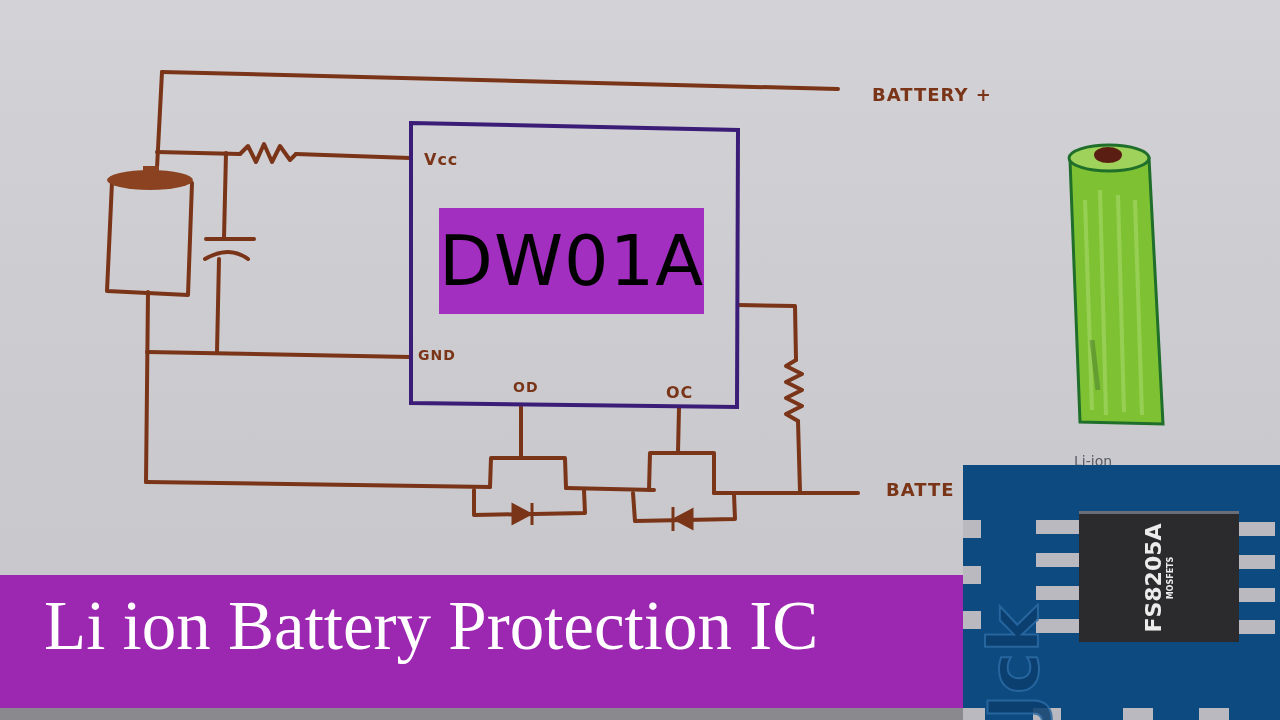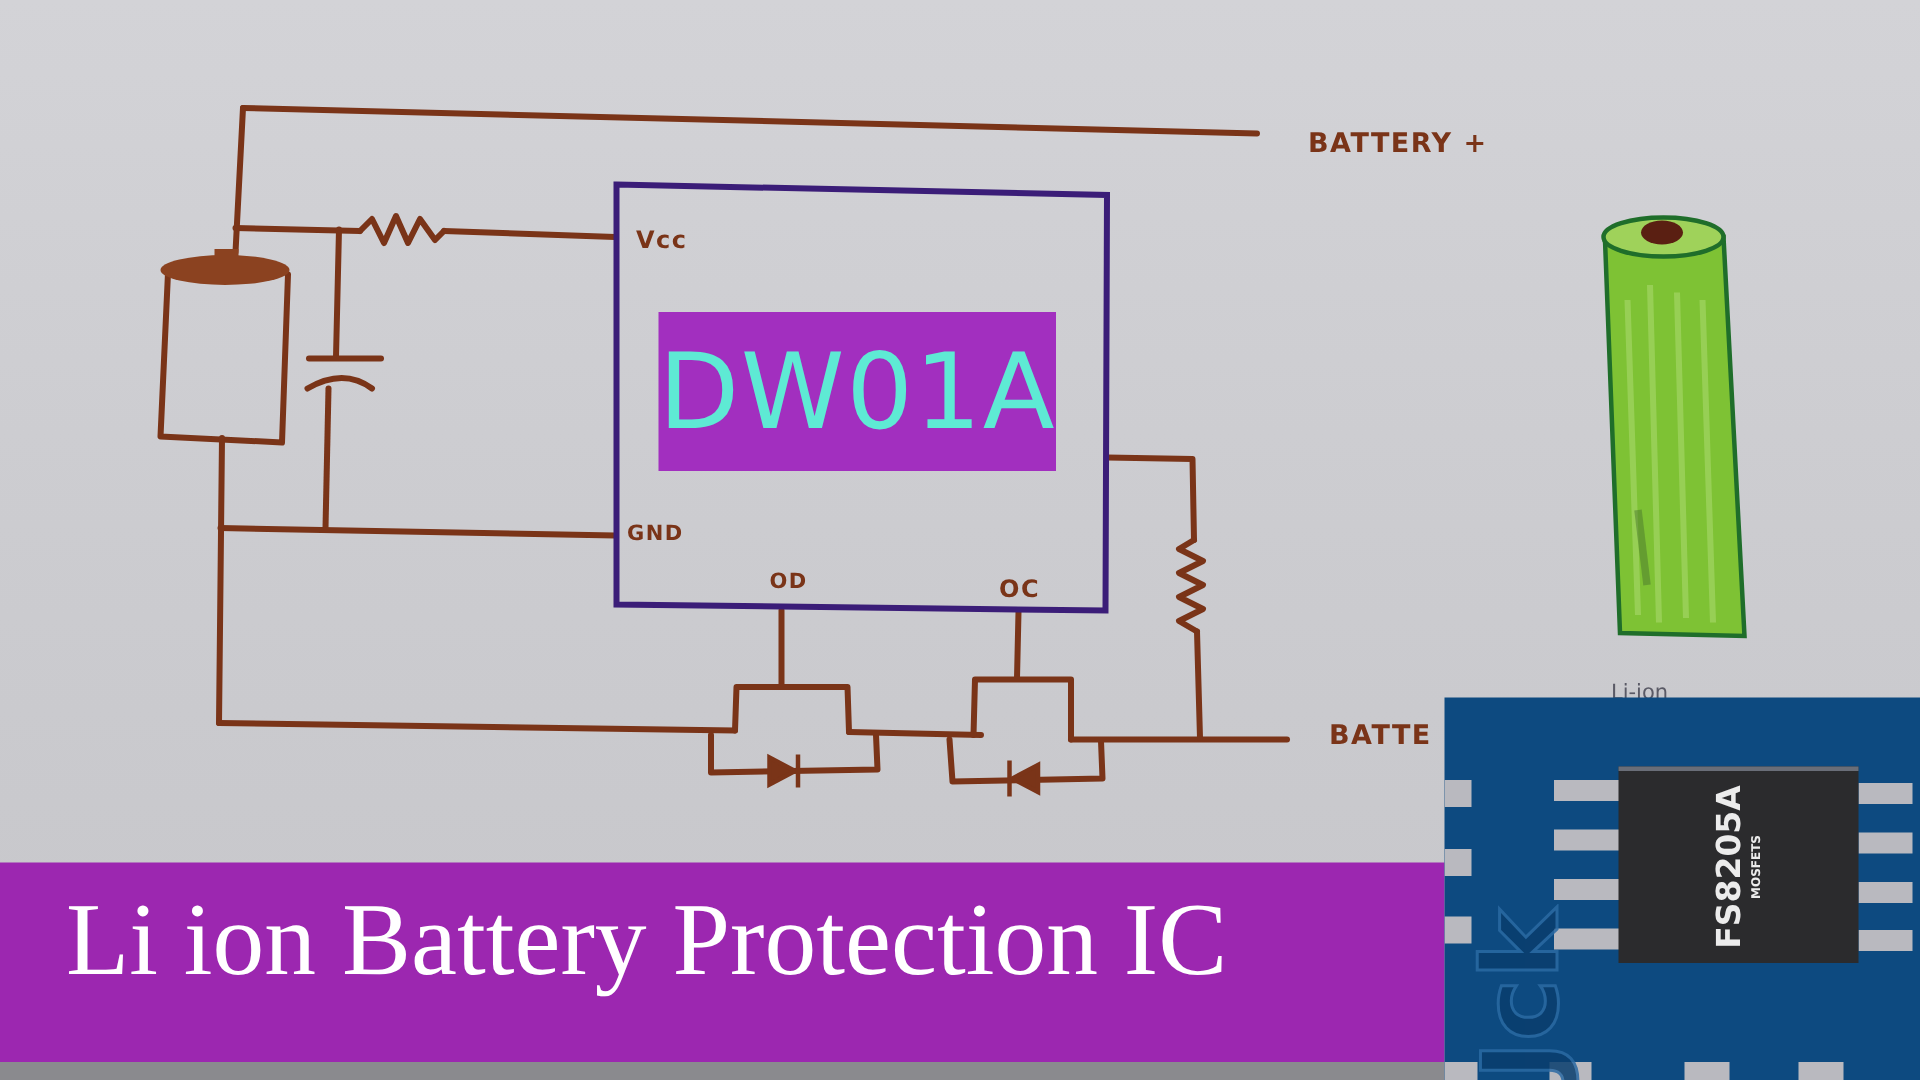--- a/index.html
+++ b/index.html
@@ -12,21 +12,21 @@
     .paper {
       position: absolute; left: 0; top: 0; width: 1280px; height: 720px;
       background: linear-gradient(180deg, #d3d3d7 0%, #cdcdd1 40%, #c6c6ca 100%);
     }
     .hand {
       font-family: "DejaVu Sans", sans-serif; font-weight: bold;
       fill: #7a3418; letter-spacing: 1px;
     }
     .chip-label {
       position: absolute; left: 439px; top: 208px; width: 265px; height: 106px;
-      background: #a22fbf; color: #5eead4;
+      background: #a22fbf; color: #000000;
       font-family: "DejaVu Sans", sans-serif; font-size: 70px; line-height: 106px;
       text-align: center; letter-spacing: 1px;
     }
     .title-banner {
       position: absolute; left: 0; top: 575px; width: 963px; height: 133px;
       background: #9c27b0;
     }
     .title-text {
       position: absolute; left: 44px; top: 586px;
       color: #ffffff; font-family: "Liberation Serif", serif; font-size: 69px;

